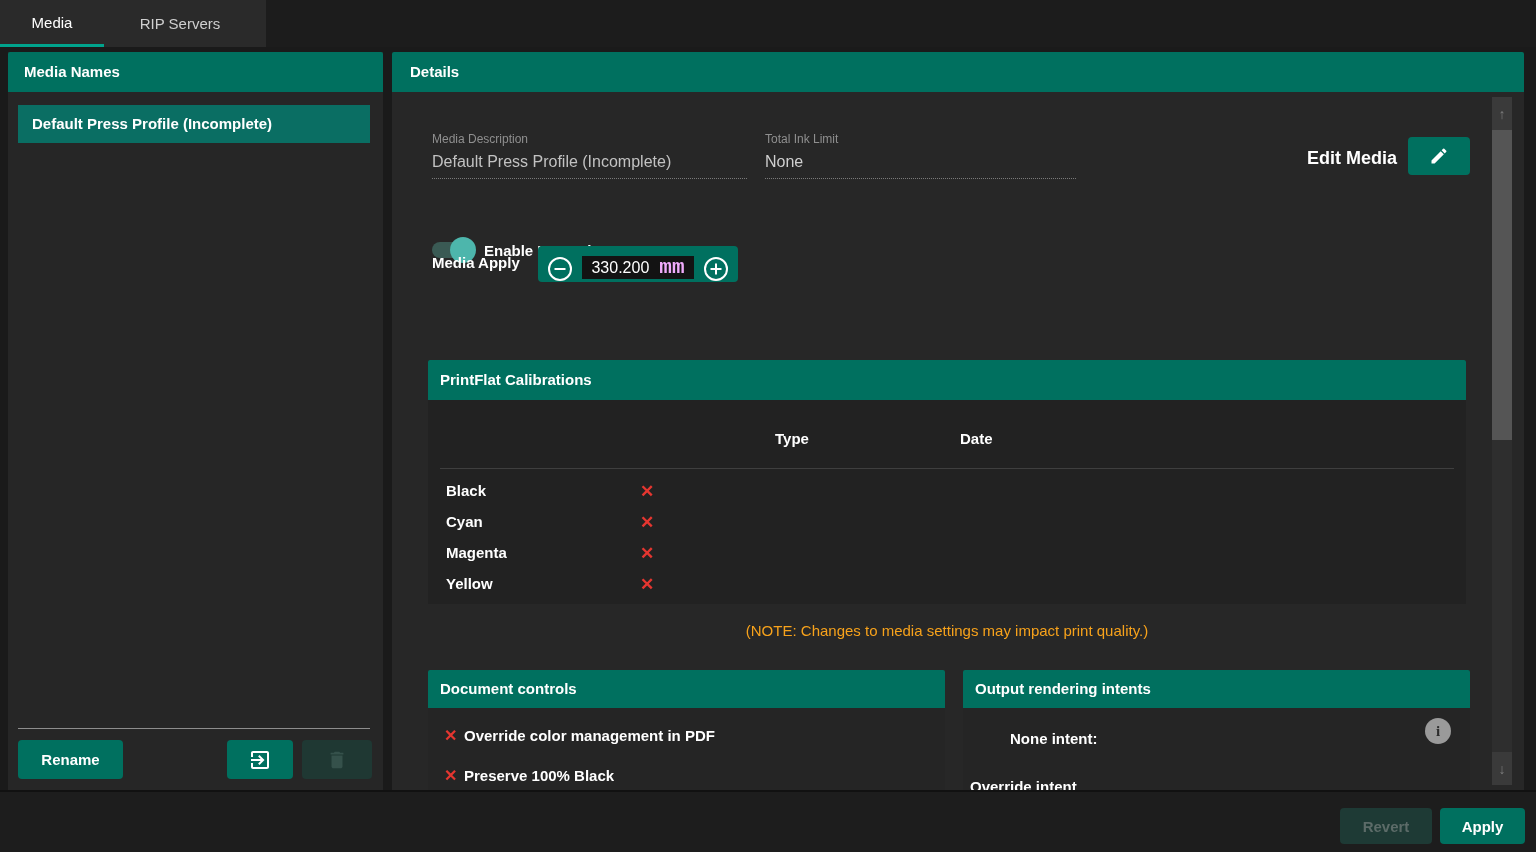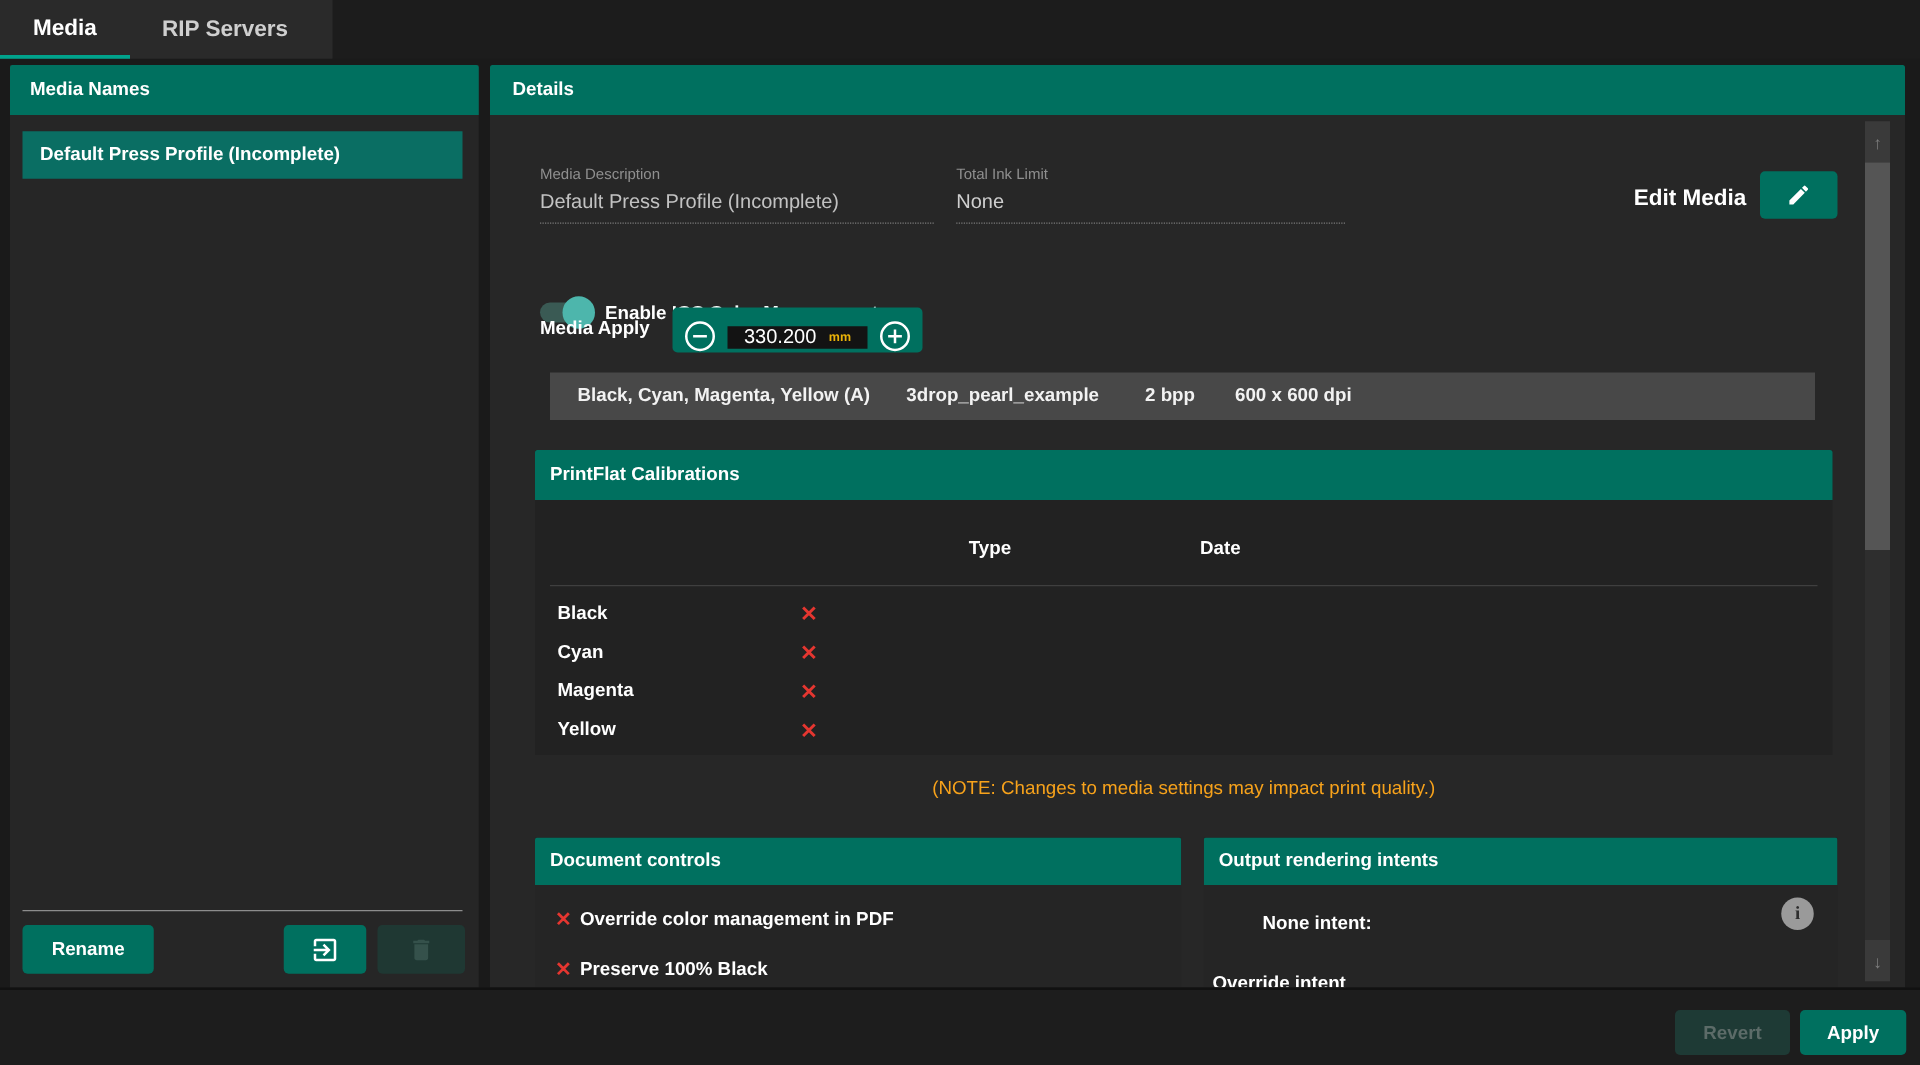--- a/index.html
+++ b/index.html
@@ -4,21 +4,21 @@
 <style>
   * { margin:0; padding:0; box-sizing:border-box; }
   html,body { width:1536px; height:852px; overflow:hidden; background:#1a1a1a;
               font-family:"Liberation Sans", sans-serif; }
   .abs { position:absolute; }
 
   
   .tabbar { position:absolute; left:0; top:0; width:1536px; height:47px; background:#1c1c1c; }
   .tabs-strip { position:absolute; left:0; top:0; width:266px; height:47px; background:#2a2a2a; display:flex; }
   .tab { display:flex; align-items:center; justify-content:center; cursor:pointer;
-         font-size:18px; font-weight:bold; color:#cfcfcf; height:47px; }
+         font-size:15px; font-weight:normal; color:#cfcfcf; height:47px; }
   .tab.active { color:#ffffff; border-bottom:3px solid #00a38c; }
   .tab-media { width:104px; }
   .tab-rip { width:152px; }
 
   
   .teal-header { height:40px; background:#00705f; color:#fff; font-size:15px; font-weight:bold;
                  line-height:40px; padding-left:16px; border-radius:2px 2px 0 0; }
   .teal-btn { background:#00705f; color:#fff; border:none; border-radius:4px;
               font-family:"Liberation Sans",sans-serif; font-size:15px; font-weight:bold; cursor:pointer; }
   .icon-btn { display:flex; align-items:center; justify-content:center; }
@@ -54,21 +54,21 @@
   .toggle-label { left:92px; top:150px; font-size:15px; font-weight:bold; color:#fff; }
 
   .media-width-label { left:40px; top:162px; font-size:15px; font-weight:bold; color:#fff; }
   .stepper { left:146px; top:154px; width:200px; height:36px; background:#00705f;
              border-radius:4px; display:flex; align-items:flex-end; }
   .step-btn { width:44px; display:flex; align-items:center; justify-content:center;
               background:transparent; border:none; cursor:pointer; }
   .step-field { flex:1; margin:3px 0; background:#131313; display:flex; align-items:center;
                 justify-content:center; gap:10px; }
   .step-value { font-size:16px; color:#fff; }
-  .step-unit { font-size:10px; font-weight:bold; color:#eab308; }
+  .step-unit { font-size:21px; font-weight:bold; color:#f0abfc;font-family:Liberation Mono, monospace; }
 
   .channel-row { left:48px; top:206px; width:1012px; height:38px; background:#484848;
                  color:#f2f2f2; font-size:15px; font-weight:bold; line-height:38px; }
   .ch-1 { left:22px; }  .ch-2 { left:285px; } .ch-3 { left:476px; } .ch-4 { left:548px; }
 
   .calib-panel { left:36px; top:268px; width:1038px; height:244px; background:#222222; }
   .calib-col { top:70px; font-size:15px; font-weight:bold; color:#fff; }
   .calib-sep { position:absolute; left:12px; right:12px; top:108px; border-top:1px solid #3f3f3f; }
   .calib-name { left:18px; font-size:15px; font-weight:bold; color:#fff; }
   .calib-x { left:212px; font-size:17px; font-weight:bold; color:#e53630; }
@@ -189,26 +189,20 @@
         <span style="display:flex;">
           <svg width="26" height="26" viewBox="0 0 26 26">
             <circle cx="13" cy="13" r="11" fill="none" stroke="#ffffff" stroke-width="2"></circle>
             <line x1="7.5" y1="13" x2="18.5" y2="13" stroke="#ffffff" stroke-width="2"></line>
             <line x1="13" y1="7.5" x2="13" y2="18.5" stroke="#ffffff" stroke-width="2"></line>
           </svg>
         </span>
       </button>
     </div>
 
-    <div class="abs channel-row">
-      <span class="abs ch-1">Black, Cyan, Magenta, Yellow (A)</span>
-      <span class="abs ch-2">3drop_pearl_example</span>
-      <span class="abs ch-3">2 bpp</span>
-      <span class="abs ch-4">600 x 600 dpi</span>
-    </div>
 
     <div class="abs calib-panel">
       <div class="teal-header" style="padding-left:12px;">PrintFlat Calibrations</div>
       <span class="abs calib-col" style="left:347px;">Type</span>
       <span class="abs calib-col" style="left:532px;">Date</span>
       <div class="calib-sep"></div>
 
       <span class="abs calib-name" style="top:122px;">Black</span>
       <span class="abs calib-x" style="top:121px;">✕</span>
 

